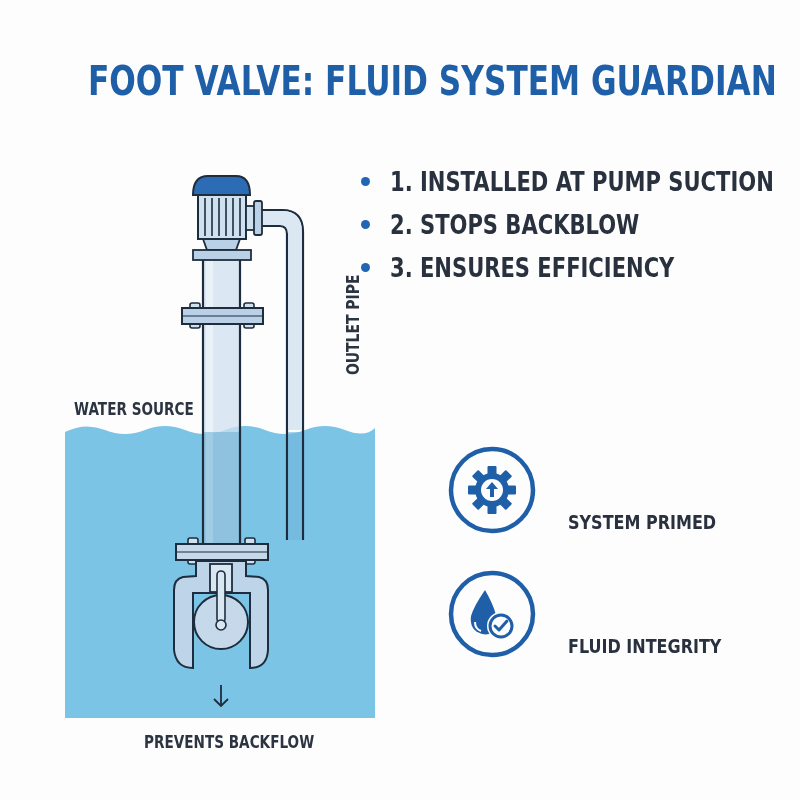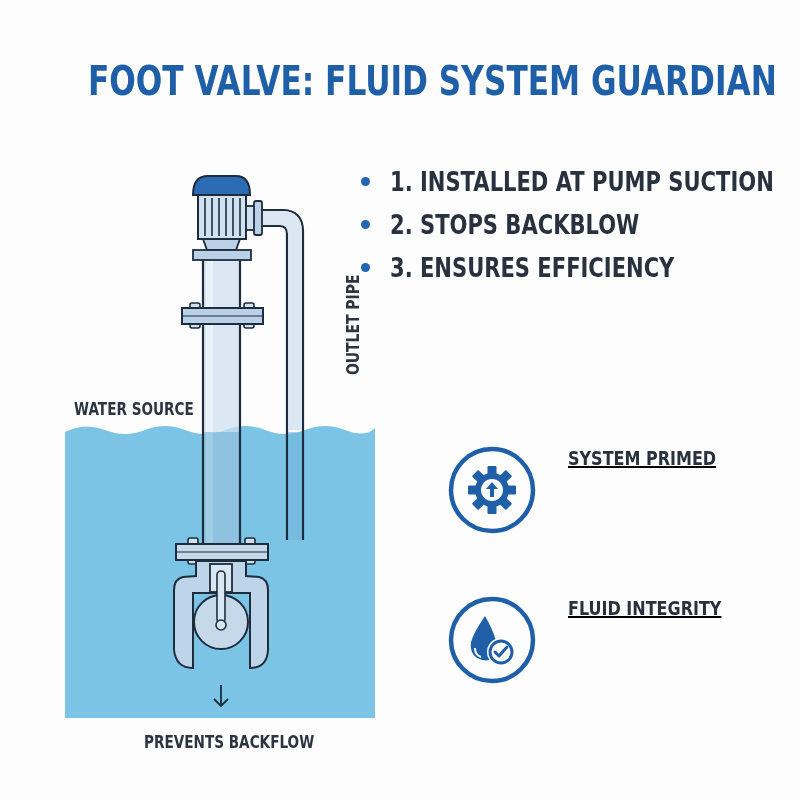--- a/index.html
+++ b/index.html
@@ -26,21 +26,21 @@
   .label {
     position: absolute; font-family: "DejaVu Sans", sans-serif; font-weight: bold; color: #2b3440;
     white-space: nowrap; transform-origin: left center;
   }
   .water-label { left: 74px; top: 399px; font-size: 17px; transform: scaleX(0.8); }
   .outlet-label {
     left: 298px; top: 320px; font-size: 17px; transform: rotate(-90deg) scaleX(0.82);
     transform-origin: center center; width: 110px; text-align: center;
   }
   .backflow-label { left: 144px; top: 732px; font-size: 17px; transform: scaleX(0.8); }
-  .feature { position: absolute; left: 448px; display: flex; align-items: flex-start; text-decoration: underline; }
+  .feature { position: absolute; left: 448px; display: flex; align-items: flex-end; }
   .feature .icon-ring { width: 88px; height: 88px; }
   .ftext {
     font-family: "DejaVu Sans", sans-serif; font-weight: bold; font-size: 20px; color: #28313d;
     margin-left: 32px; transform: scaleX(0.8); transform-origin: left center; white-space: nowrap;
   }
 </style>
 </head>
 <body>
 
 <div class="title">FOOT VALVE: FLUID SYSTEM GUARDIAN</div>
@@ -141,21 +141,21 @@
       <rect x="-4.5" y="-24" width="9" height="9" rx="1" transform="rotate(270)"></rect>
       <rect x="-4.5" y="-24" width="9" height="9" rx="1" transform="rotate(315)"></rect>
       <circle r="17"></circle>
       <circle r="11" fill="#fdfdfe"></circle>
       <path d="M0 -8 L6 -1 L2 -1 L2 7 L-2 7 L-2 -1 L-6 -1 Z"></path>
     </g>
   </svg>
   <span class="ftext">SYSTEM PRIMED</span>
 </div>
 
-<div class="feature" style="top:596px;">
+<div class="feature" style="top:570px;">
   <svg class="icon-ring" viewBox="0 0 88 88" xmlns="http://www.w3.org/2000/svg">
     <circle cx="44" cy="44" r="41" fill="none" stroke="#1f5fa8" stroke-width="4.5"></circle>
     <path d="M37 20 Q26 36 23 46 Q21 60 34 64 Q44 66 48 58 Q52 46 37 20 Z" fill="#1f5fa8"></path>
     <path d="M27 52 Q27 59 33 61" fill="none" stroke="#fdfdfe" stroke-width="2"></path>
     <circle cx="53" cy="56" r="14" fill="#fdfdfe"></circle>
     <circle cx="53" cy="56" r="11" fill="none" stroke="#1f5fa8" stroke-width="3"></circle>
     <path d="M47 56 L51 60 L59 51" fill="none" stroke="#1f5fa8" stroke-width="3" stroke-linecap="round" stroke-linejoin="round"></path>
   </svg>
   <span class="ftext">FLUID INTEGRITY</span>
 </div>

